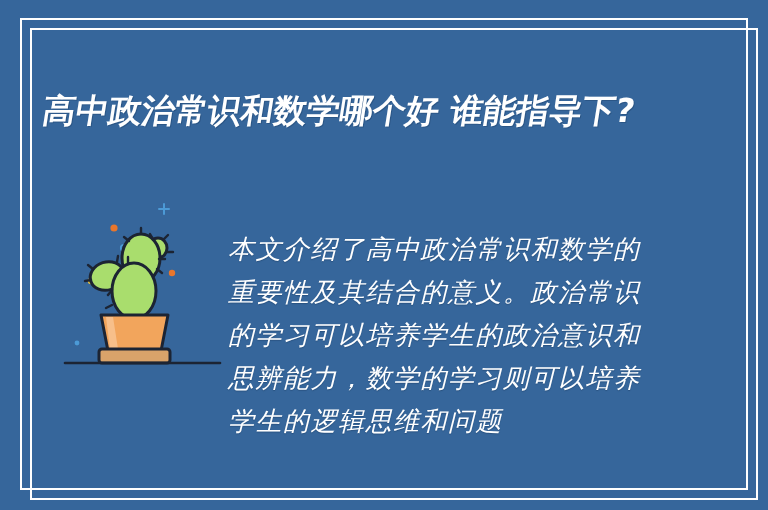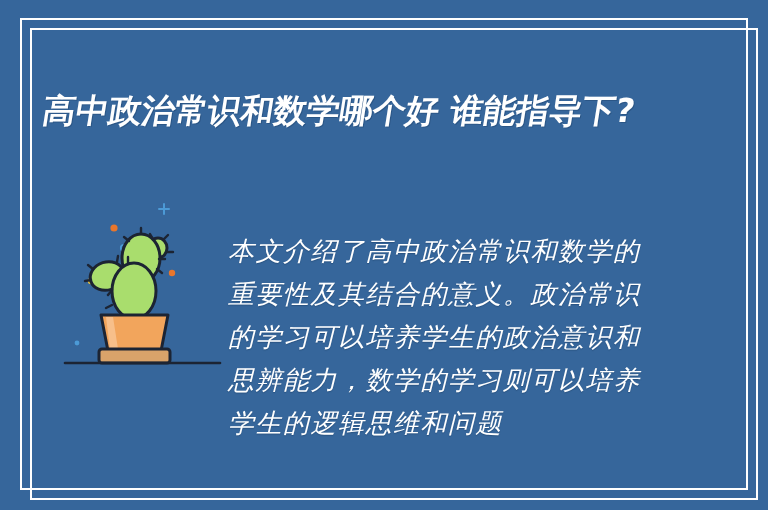--- a/index.html
+++ b/index.html
@@ -72,21 +72,21 @@
   }
   .illus svg { display: block; }
 
   
   .body-text {
     position: absolute;
     left: 228px;
     top: 204px;
     width: 424px;
     color: #ffffff;
-    font-family: Liberation Serif, serif;
+    font-family: Liberation Mono, monospace;
     font-style: italic;
     font-weight: normal;
     font-size: 26px;
     line-height: 43px;
     letter-spacing: 1.5px;
     white-space: pre-wrap;
     word-break: break-all;
     text-shadow: 0 1px 1px rgba(18,45,80,0.35);
   }
 </style>

